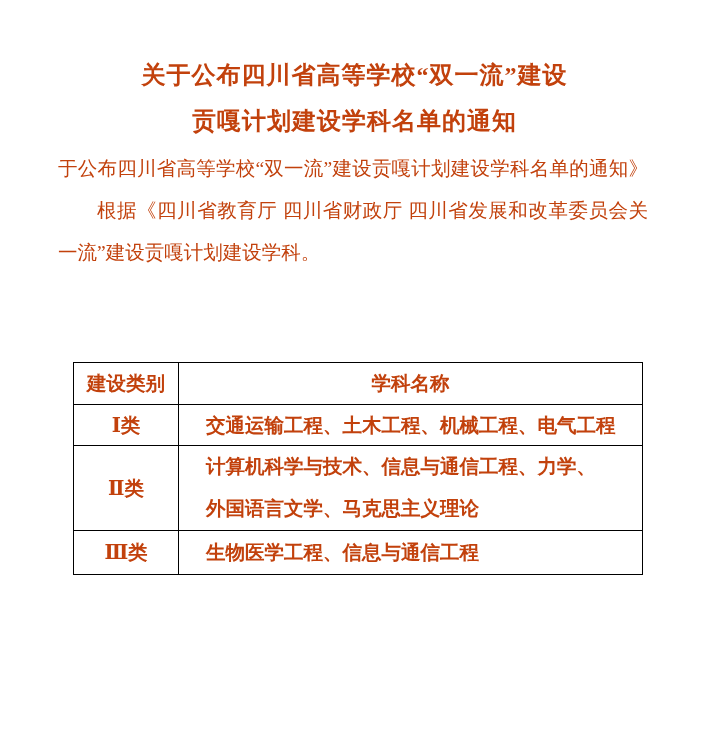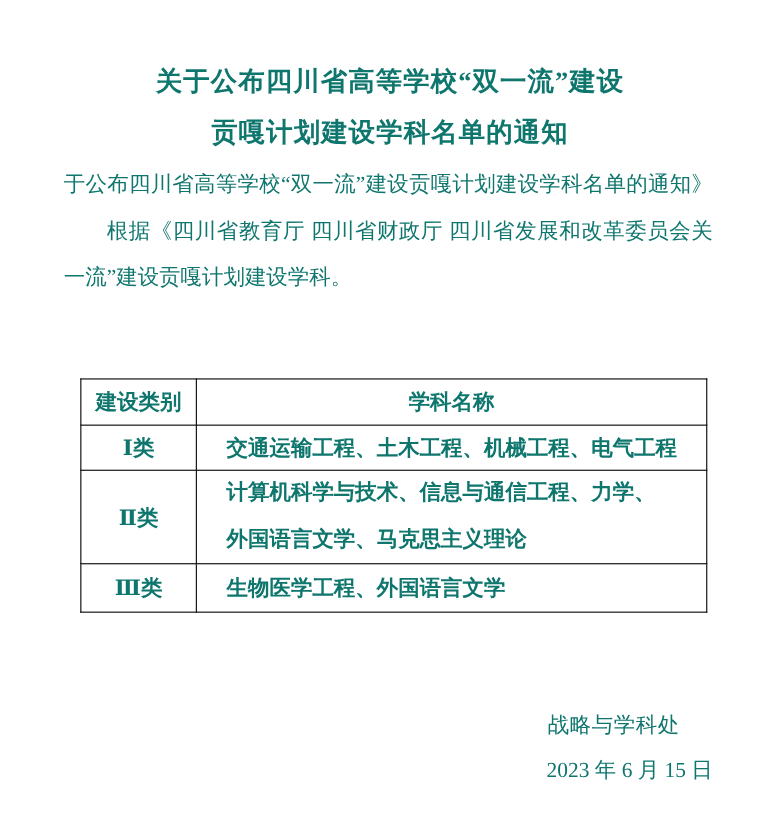--- a/index.html
+++ b/index.html
@@ -1,21 +1,21 @@
 <!DOCTYPE html>
 <html><head>
 <meta charset="utf-8">
 <style>
   html, body { margin: 0; padding: 0; background: #ffffff; }
   .page {
     position: relative;
     width: 709px;
     height: 753px;
     background: #ffffff;
-    color: #0f766e;
+    color: #c2410c;
     font-family: "Liberation Serif", "DejaVu Serif", serif;
     overflow: hidden;
   }
   .title {
     position: absolute;
     top: 52px;
     left: 0;
     width: 709px;
     text-align: center;
     font-weight: 700;
@@ -29,21 +29,21 @@
     left: 58px;
     width: 590px;
     font-size: 19.5px;
     line-height: 42px;
   }
   .body-line { text-align: justify; text-align-last: justify; }
   .body-line.indent { text-indent: 2em; }
   .body-line.last { text-align-last: left; }
   table.disciplines {
     position: absolute;
-    top: 344px;
+    top: 362px;
     left: 73px;
     width: 570px;
     border-collapse: collapse;
     table-layout: fixed;
     font-size: 19.5px;
   }
   .disciplines th, .disciplines td {
     border: 1.5px solid #000000;
     padding: 0;
     vertical-align: middle;
@@ -108,21 +108,19 @@
       </tr>
       <tr class="row-2">
         <td class="cat">Ⅱ类</td>
         <td class="subj">
           <div>计算机科学与技术、信息与通信工程、力学、</div>
           <div>外国语言文学、马克思主义理论</div>
         </td>
       </tr>
       <tr class="row-3">
         <td class="cat">Ⅲ类</td>
-        <td class="subj">生物医学工程、外国语言文学</td>
+        <td class="subj">生物医学工程、信息与通信工程</td>
       </tr>
     </tbody>
   </table>
 
-  <div class="sig">战略与学科处</div>
-  <div class="date">2023 年 6 月 15 日</div>
 
 </div>
 
 </body></html>

